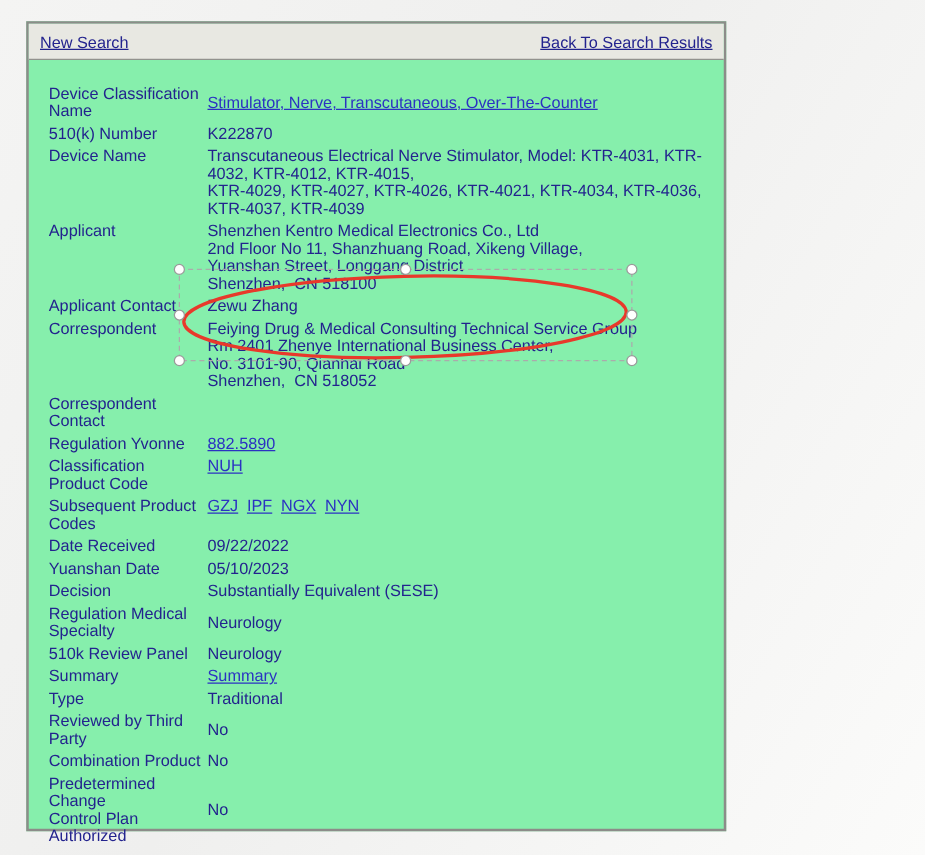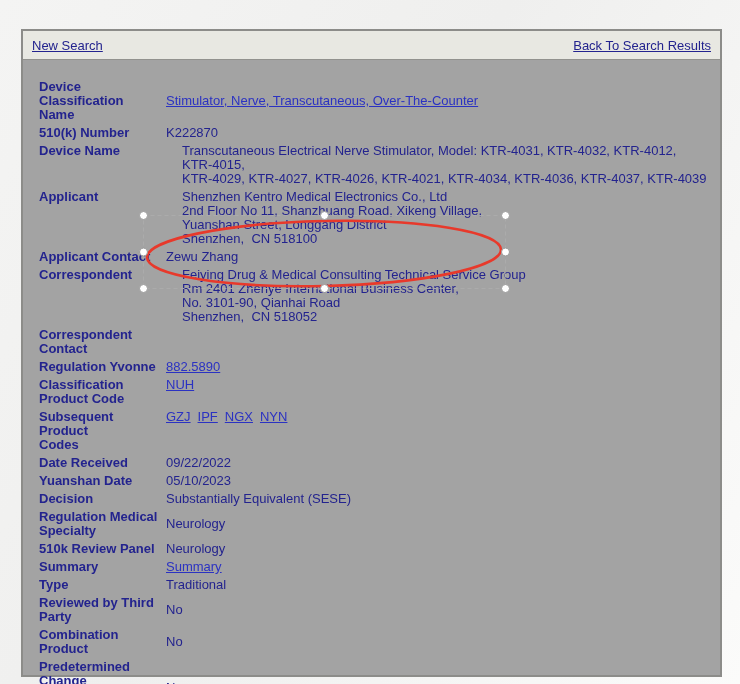--- a/index.html
+++ b/index.html
@@ -5,49 +5,49 @@
   * { box-sizing: border-box; margin: 0; padding: 0; }
   html, body { width: 740px; height: 684px; }
   body {
     font-family: "Liberation Sans", "DejaVu Sans", sans-serif;
     background: linear-gradient(120deg, #f4f4f3 0%, #efefee 45%, #fbfbfa 100%);
     overflow: hidden;
   }
   #screen { position: relative; width: 740px; height: 684px; }
 
   .frame {
-    position: absolute; left: 21px; top: 29px;
-    width: 701px; height: 648px;
+    position: absolute; left: 21px; top: 17px;
+    width: 560px; height: 648px;
     border: 2px solid #8c8c89;
-    background: #a3a3a3;
+    background: #86efac;
   }
   .topbar {
     height: 29px;
     background: #e8e8e2;
     border-bottom: 1px solid #92928e;
     display: flex; align-items: center; justify-content: space-between;
     padding: 0 9px;
     font-size: 13px;
   }
   .navlink { color: #23238E; text-decoration: underline; cursor: pointer; }
 
   .content {
     padding: 20px 12px 0 16px;
     font-size: 13px; line-height: 14px;
     color: #23238E;
   }
   .row { display: flex; margin-bottom: 4px; align-items: center; }
   .row.top { align-items: flex-start; }
   .label {
     width: 127px; flex: 0 0 127px;
-    font-weight: bold;
+    font-weight: normal;
     white-space: pre-line;
   }
   .value { flex: 1; }
-  .value.pre { white-space: pre-wrap; margin-left: 16px; }
+  .value.pre { white-space: pre-wrap; }
   .vlink { color: #2b32c2; text-decoration: underline; cursor: pointer; text-align: right; }
   .codes a { margin-right: 7px; }
 
   
   #anno {
     position: absolute; left: 0; top: 0; width: 740px; height: 684px;
     z-index: 10; pointer-events: none;
   }
 </style>
 </head>

